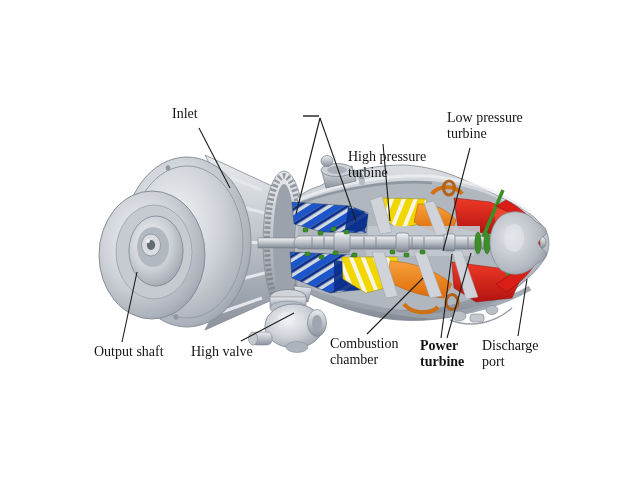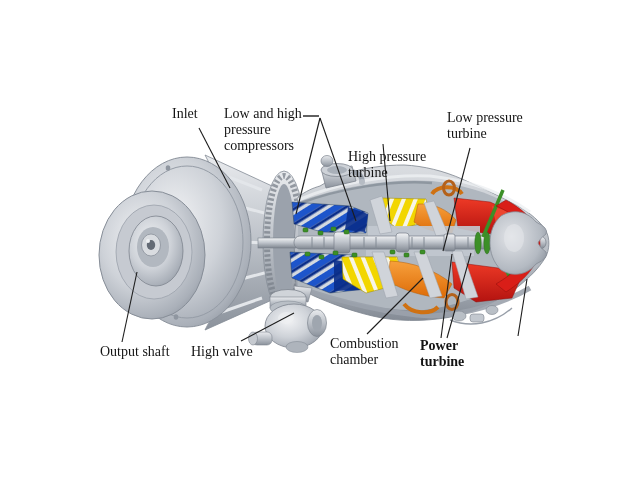--- a/index.html
+++ b/index.html
@@ -234,27 +234,26 @@
     <line x1="122" y1="342" x2="137" y2="272"></line>
     <line x1="241" y1="341" x2="294" y2="313"></line>
     <line x1="367" y1="334" x2="423" y2="278"></line>
     <line x1="441" y1="338" x2="452" y2="254"></line>
     <line x1="447" y1="338" x2="471" y2="253"></line>
     <line x1="518" y1="336" x2="527" y2="279"></line>
   </g>
 </svg>
 
 <div class="lbl" style="left:172px;top:106px;">Inlet</div>
-<div class="lbl" style="left:224px;top:106px;">Low and high
-pressure
-compressors</div>
 <div class="lbl" style="left:348px;top:108px;margin-top:41px;">High pressure
 turbine</div>
 <div class="lbl" style="left:447px;top:110px;">Low pressure
 turbine</div>
-<div class="lbl" style="left:100px;top:344px;">Output shaft</div>
+<div class="lbl" style="left:94px;top:344px;">Output shaft</div>
 <div class="lbl" style="left:191px;top:344px;">High valve</div>
 <div class="lbl" style="left:330px;top:336px;">Combustion
 chamber</div>
 <div class="lbl" style="left:420px;top:338px;font-weight:bold;">Power
 turbine</div>
+<div class="lbl" style="left:482px;top:338px;">Discharge
+port</div>
 
 </div>
 
 </body></html>

